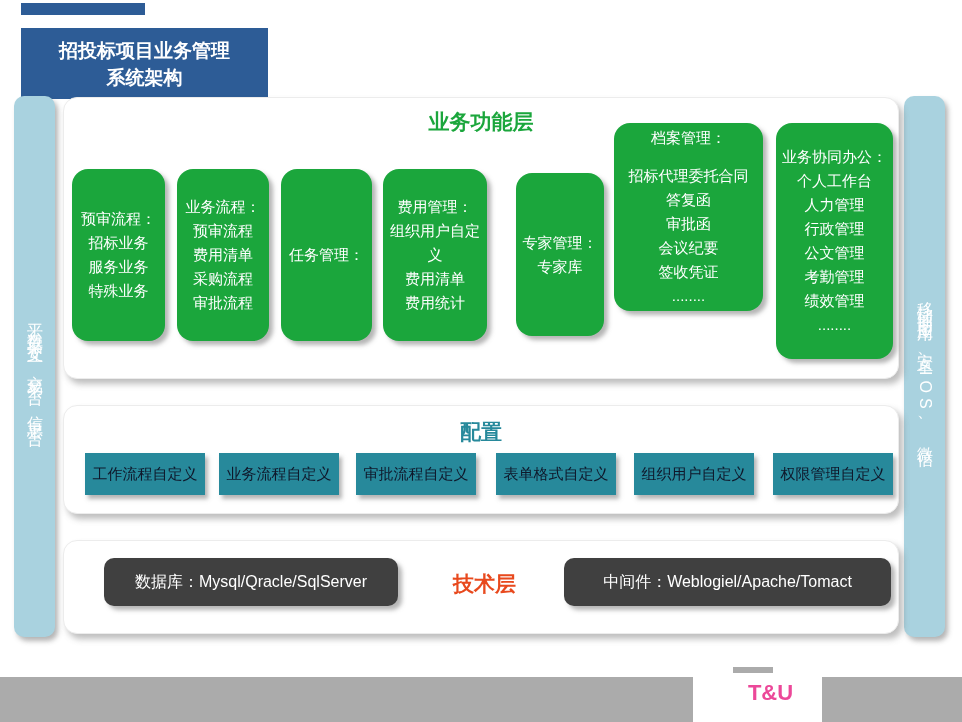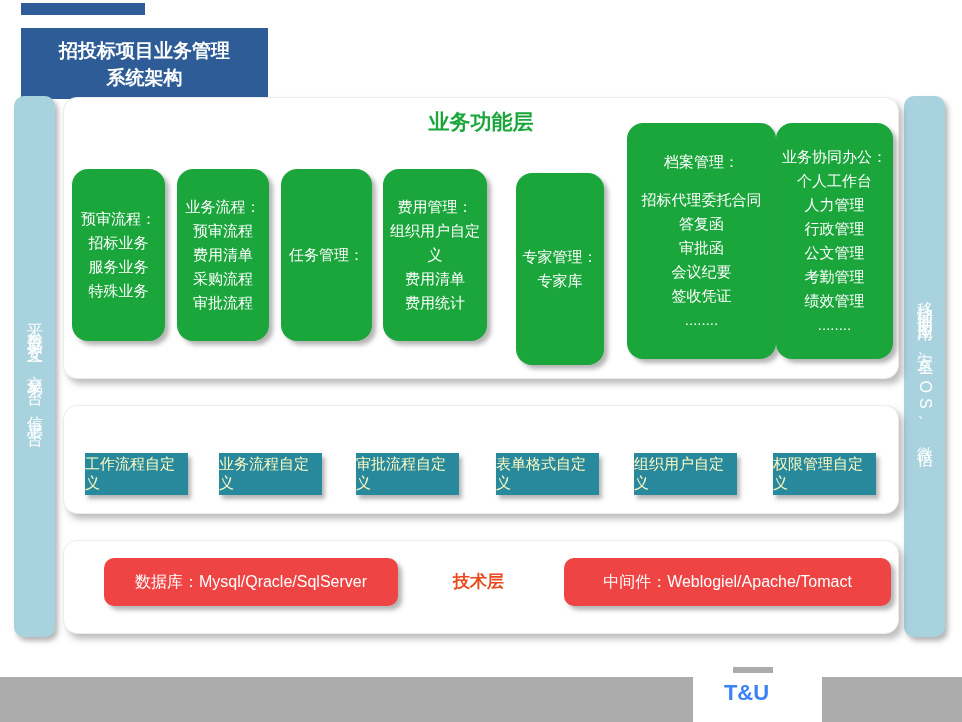--- a/index.html
+++ b/index.html
@@ -34,44 +34,44 @@
   
   .gbox{position:absolute;background:#1ba63c;border-radius:16px;color:#fff;
     box-shadow:4px 4px 4px rgba(110,110,110,.5);
     display:flex;flex-direction:column;align-items:center;justify-content:center;
     text-align:center;font-size:15px;line-height:24px;}
   .gbox-items{white-space:pre-line;}
   .g1{left:8px; top:71px;width:93px; height:172px;}
   .g2{left:113px;top:71px;width:92px; height:172px;}
   .g3{left:217px;top:71px;width:91px; height:172px;gap:29px;}
   .g4{left:319px;top:71px;width:104px;height:172px;}
-  .g5{left:452px;top:75px;width:88px; height:192px;}
-  .g6{left:563px;top:25px;width:149px;height:236px;gap:14px;}
+  .g5{left:452px;top:75px;width:88px; height:163px;}
+  .g6{left:550px;top:25px;width:149px;height:188px;gap:14px;}
   .g7{left:712px;top:25px;width:117px;height:236px;align-items:center;}
 
   
-  .tbtn{position:absolute;top:47px;width:103px;height:42px;background:#27899b;border-radius:0;
-    color:#fef9c3;font-size:15px;display:flex;align-items:center;justify-content:center;
+  .tbtn{position:absolute;top:47px;width:120px;height:42px;background:#27899b;border-radius:0;
+    color:#0f172a;font-size:15px;display:flex;align-items:center;justify-content:center;
     box-shadow:3px 4px 4px rgba(110,110,110,.5);}
   .t1{left:21px;}.t2{left:155px;}.t3{left:292px;}.t4{left:432px;}.t5{left:570px;}.t6{left:709px;}
 
   
-  .obox{position:absolute;top:17px;height:48px;background:#ef4444;border-radius:10px;color:#fff;
+  .obox{position:absolute;top:17px;height:48px;background:#404040;border-radius:10px;color:#fff;
     font-size:16px;display:flex;align-items:center;justify-content:center;
     box-shadow:4px 4px 4px rgba(110,110,110,.5);}
   .o-db{left:40px;width:294px;}
   .o-mw{left:500px;width:327px;}
-  .heading-tech{position:absolute;left:389px;top:29px;color:#e8491d;font-weight:bold;font-size:17px;}
+  .heading-tech{position:absolute;left:389px;top:29px;color:#e8491d;font-weight:bold;font-size:21px;}
 
   
   .footer-left{position:absolute;left:0;top:677px;width:693px;height:45px;background:#ababab;}
   .footer-right{position:absolute;left:822px;top:677px;width:140px;height:45px;background:#ababab;}
   .logo-accent{position:absolute;left:733px;top:667px;width:40px;height:6px;background:#ababab;}
   .footer-logo{position:absolute;left:693px;top:680px;width:107px;text-align:center;
-    color:#3b82f6;font-weight:bold;font-size:22px;}
+    color:#ec4899;font-weight:bold;font-size:22px;padding-left:24px;}
 </style>
 </head>
 <body>
 
 <div class="stage">
 
   <div class="top-accent"></div>
   <div class="title-box">
     <span>招投标项目业务管理
 系统架构</span>
@@ -128,20 +128,21 @@
 人力管理
 行政管理
 公文管理
 考勤管理
 绩效管理
 ........</div>
     </div>
   </div>
 
   <div class="panel panel-config">
+    <div class="panel-heading heading-config">配置</div>
     <div class="tbtn t1">工作流程自定义</div>
     <div class="tbtn t2">业务流程自定义</div>
     <div class="tbtn t3">审批流程自定义</div>
     <div class="tbtn t4">表单格式自定义</div>
     <div class="tbtn t5">组织用户自定义</div>
     <div class="tbtn t6">权限管理自定义</div>
   </div>
 
   <div class="panel panel-tech">
     <div class="obox o-db">数据库：Mysql/Qracle/SqlServer</div>

